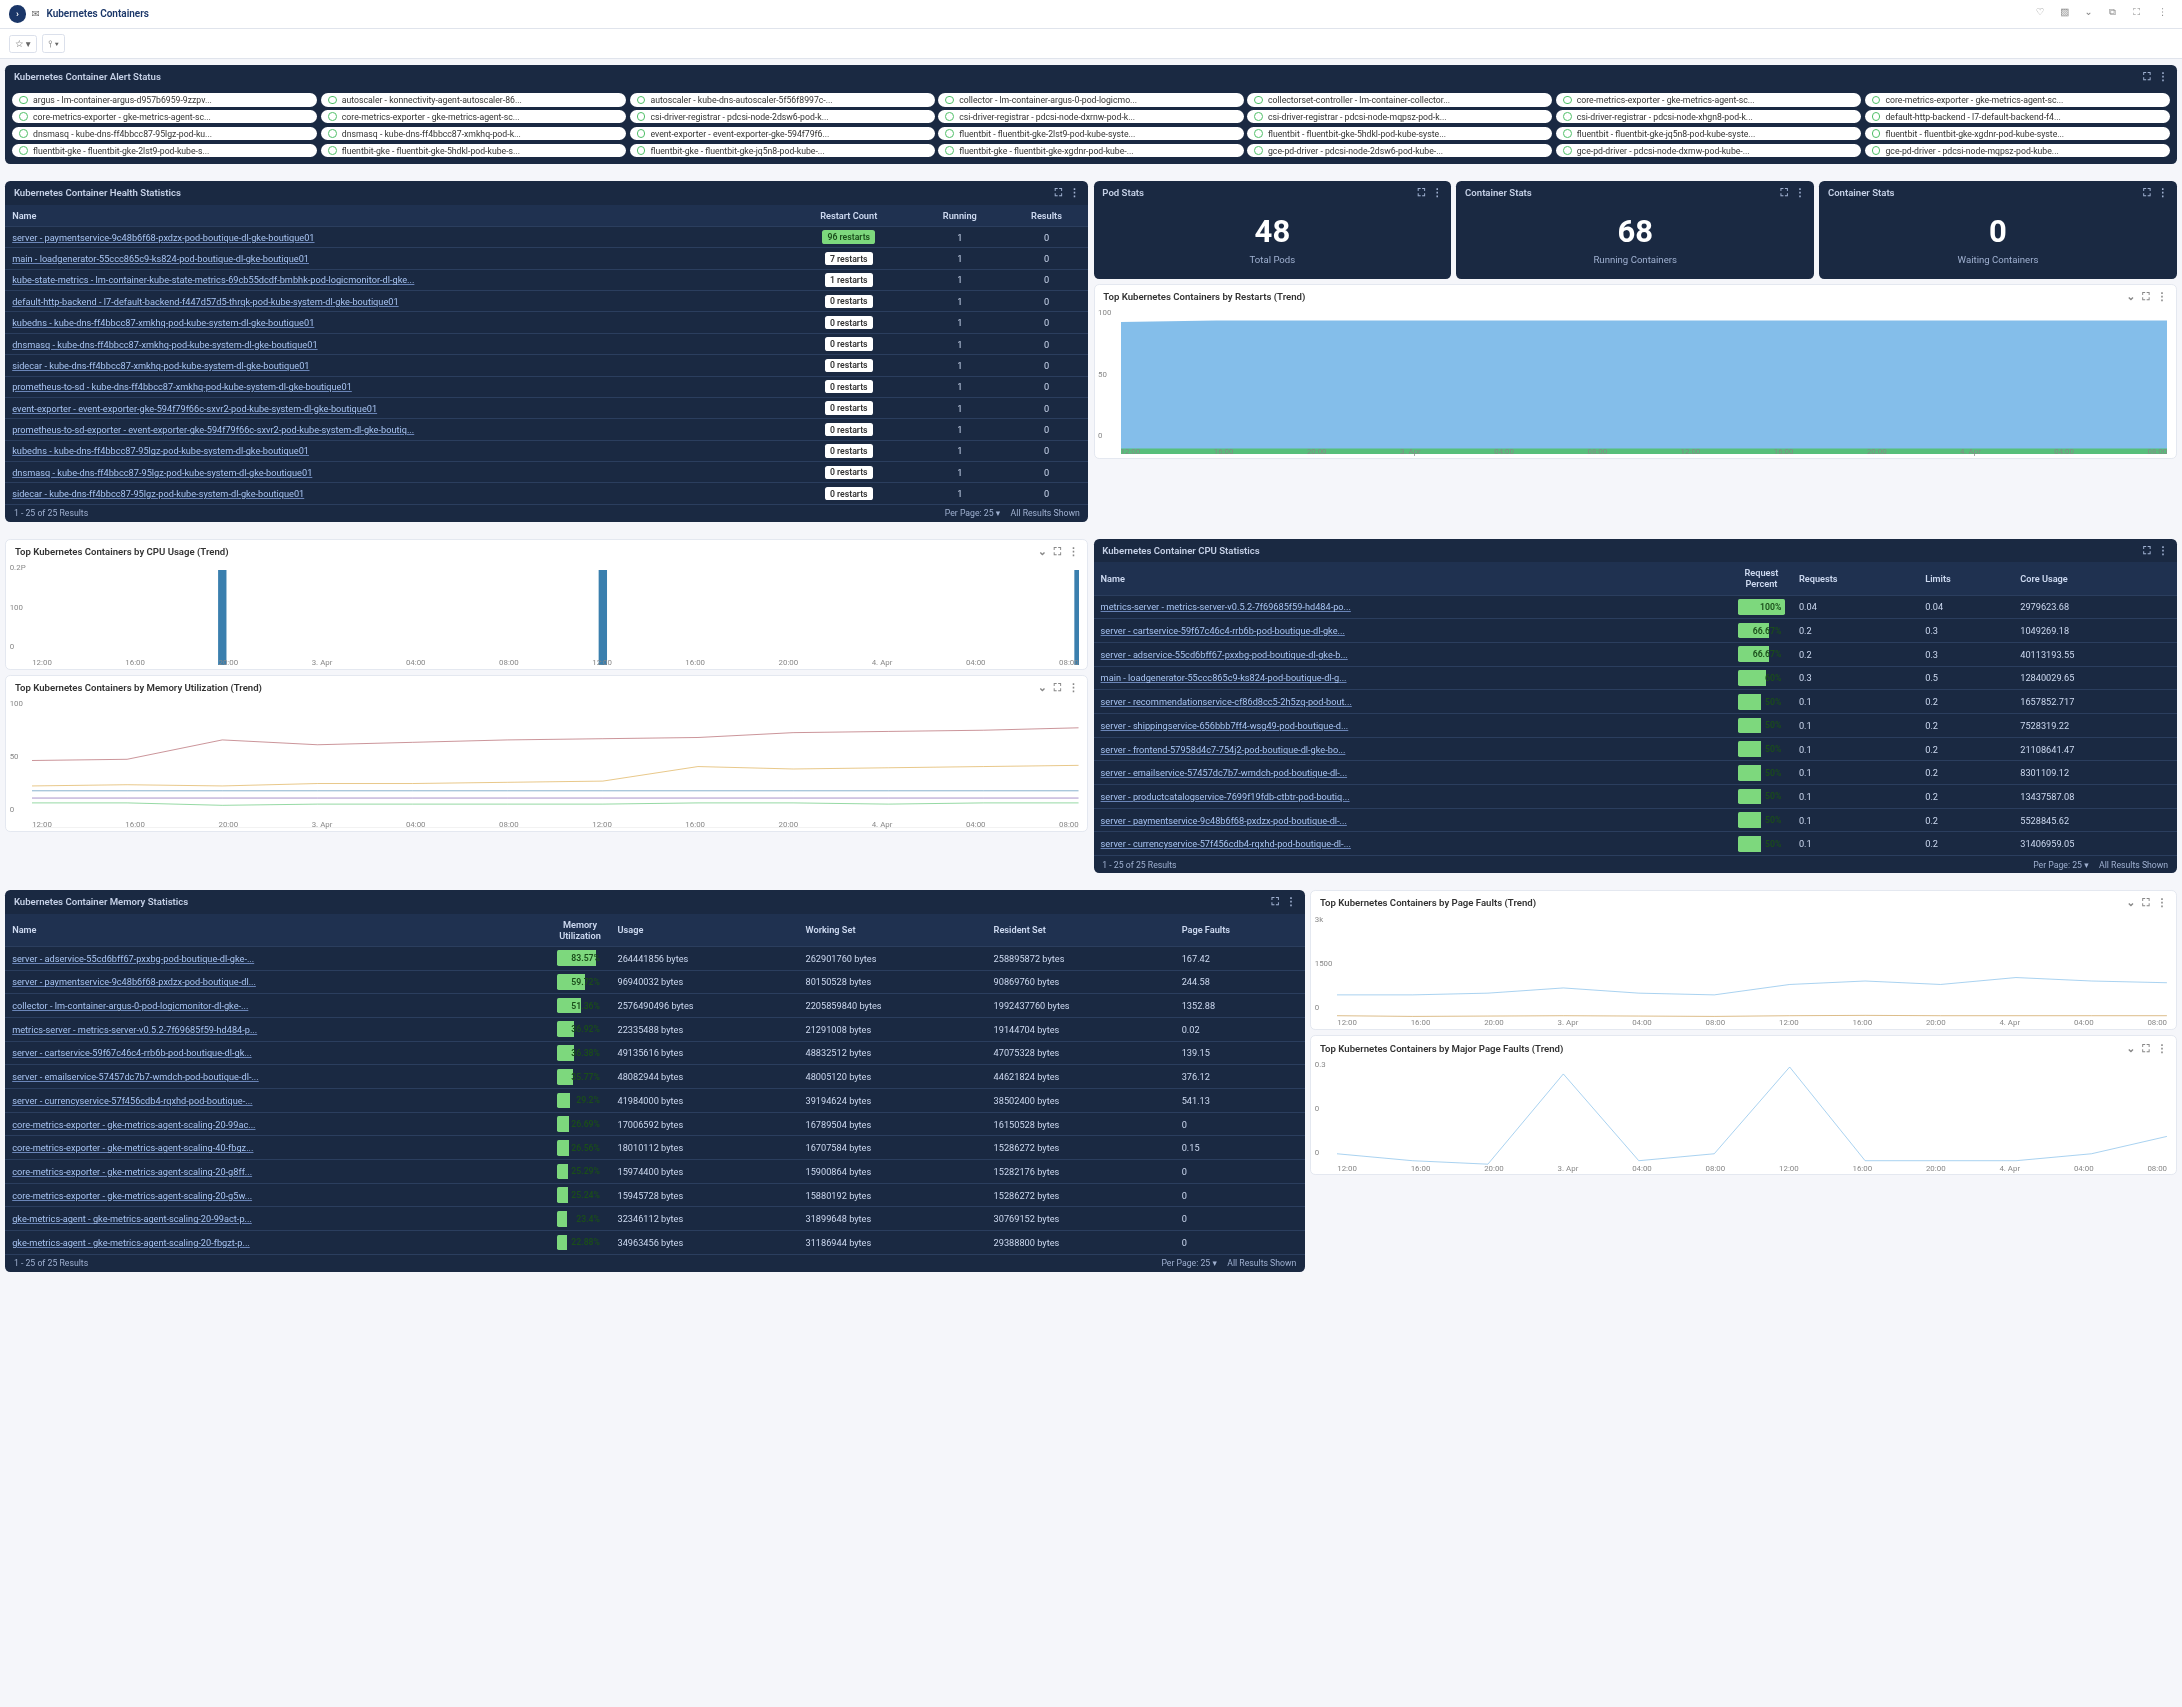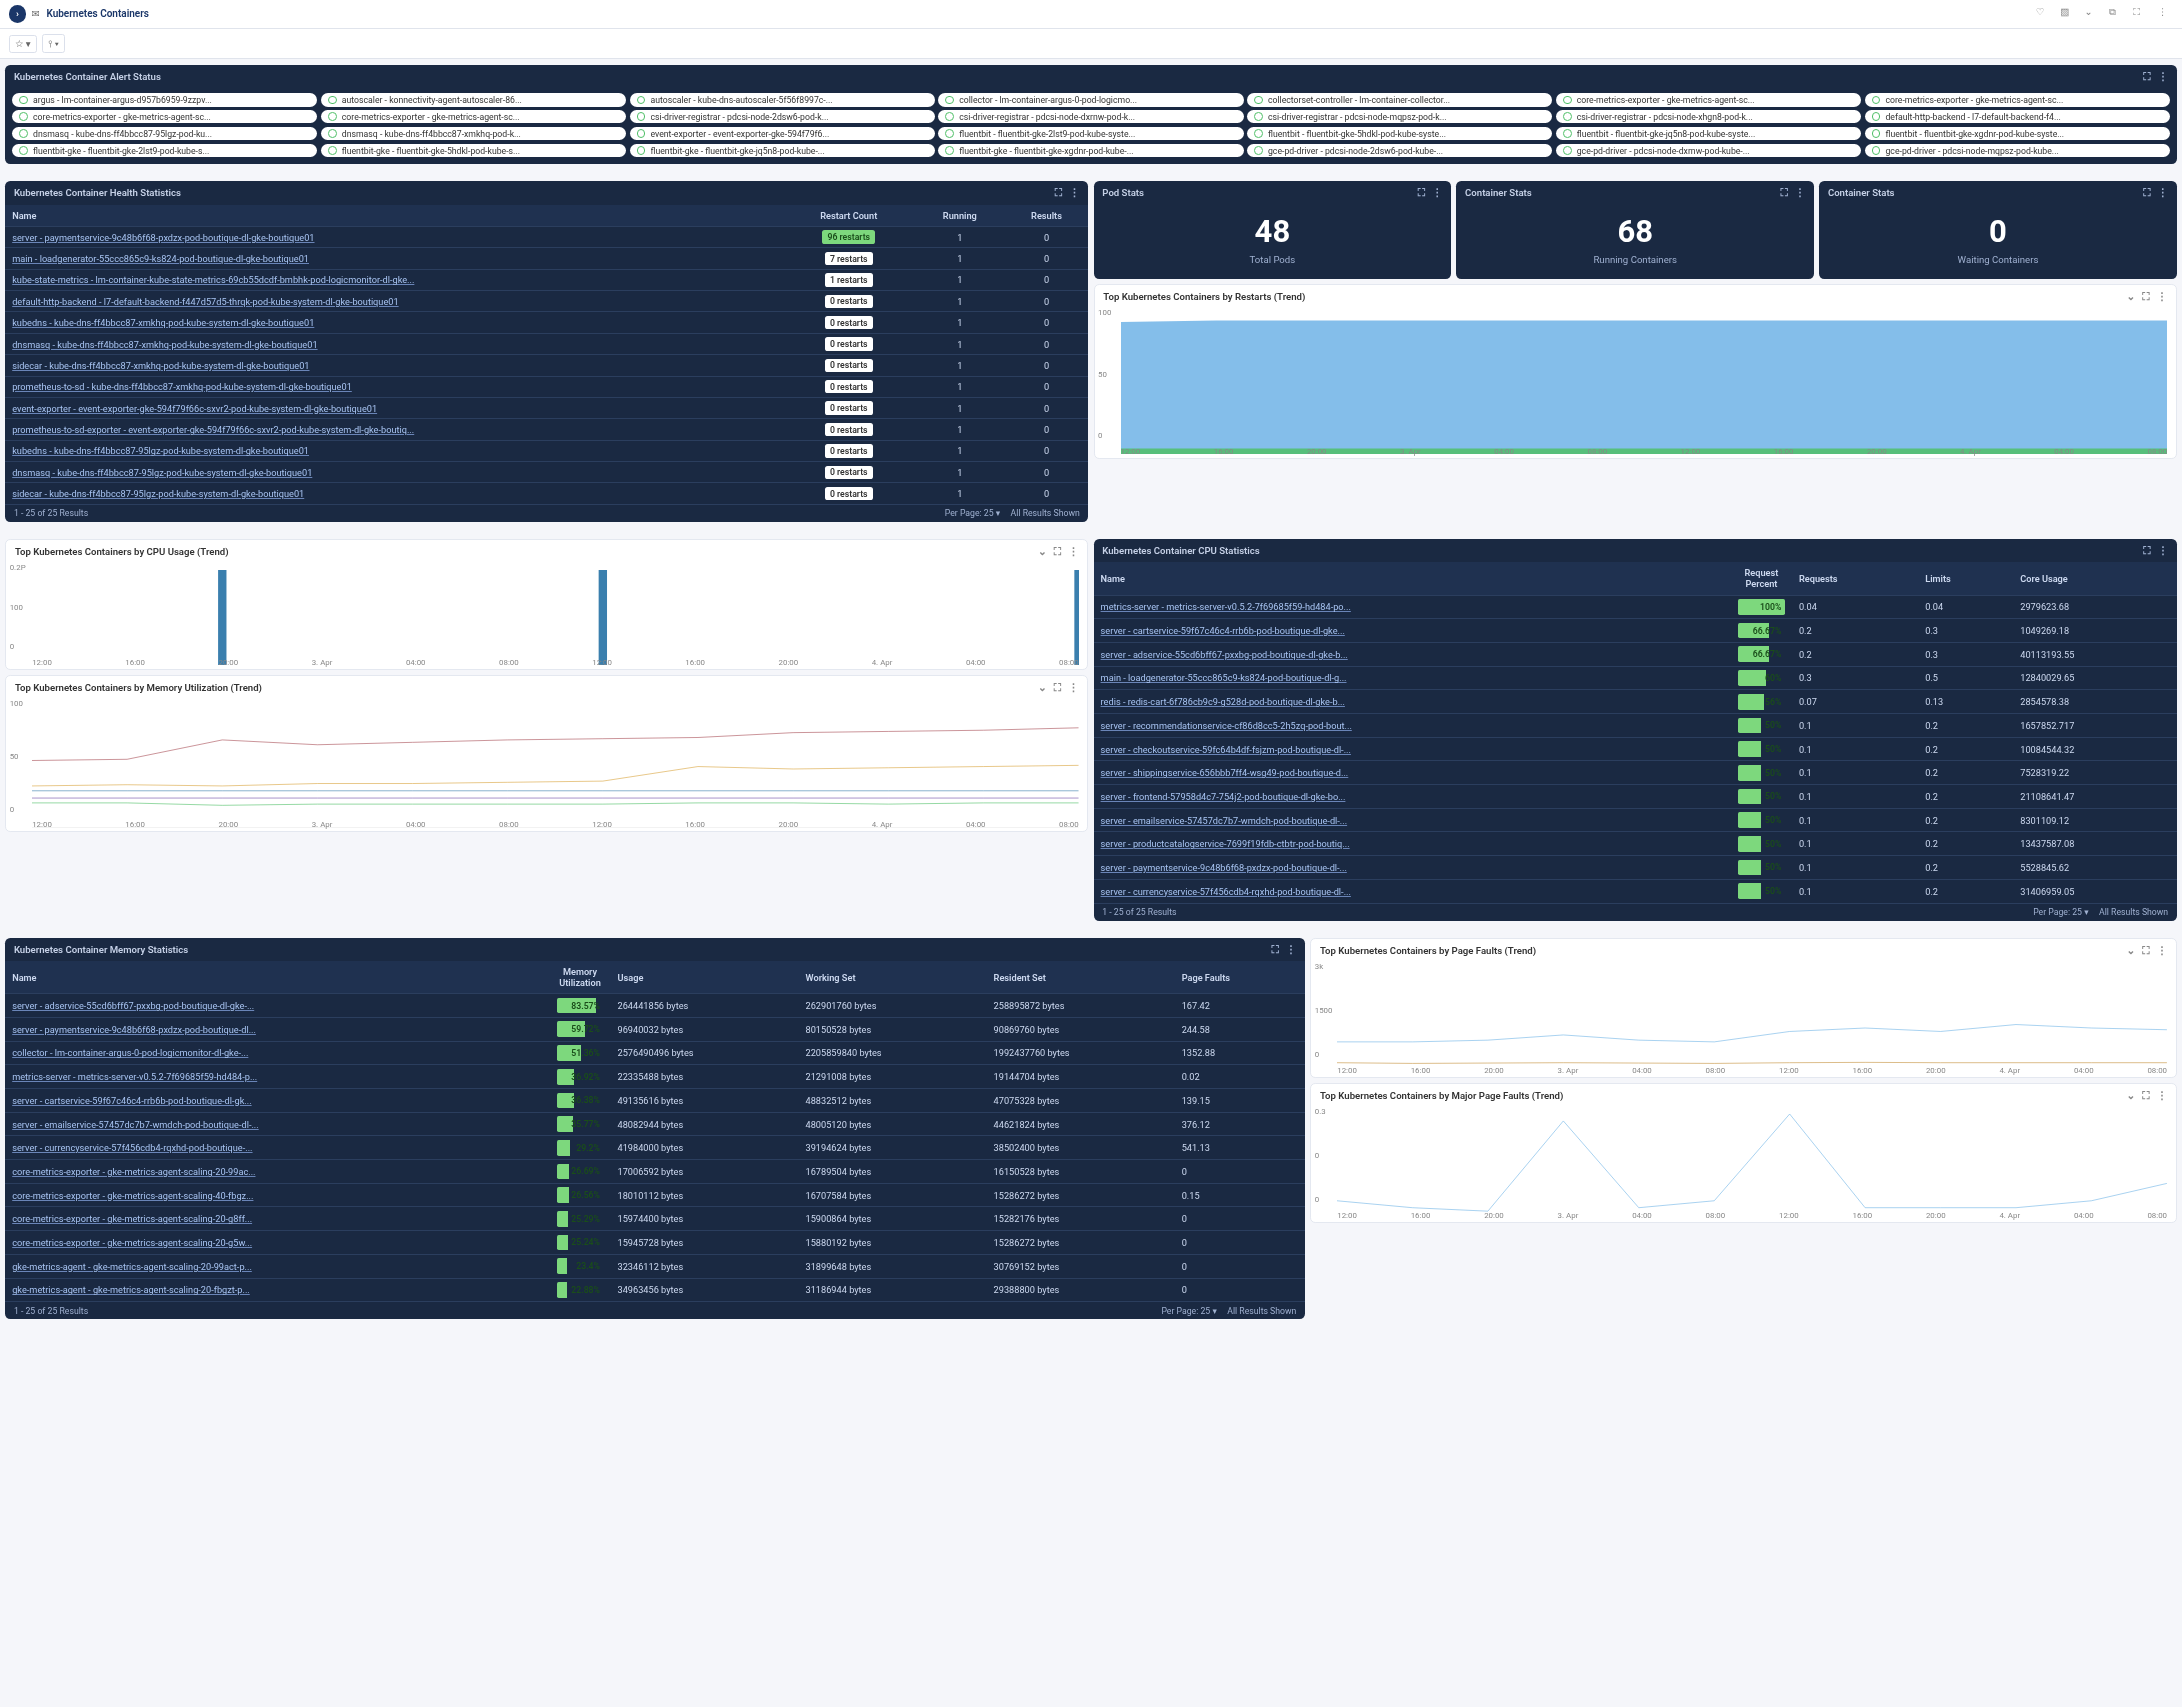--- a/index.html
+++ b/index.html
@@ -507,54 +507,30 @@
                   <div class="pct-bar">
                     <div class="fill" style="width:60%"></div>
                     <div class="lbl">60%</div>
                   </div>
                 </td>
                 <td>0.3</td>
                 <td>0.5</td>
                 <td>12840029.65</td>
               </tr>
               <tr>
-                <td><span class="link">redis - redis-cart-6f786cb9c9-g528d-pod-boutique-dl-gke-b...</span></td>
-                <td style="width:61px;">
-                  <div class="pct-bar">
-                    <div class="fill" style="width:56%"></div>
-                    <div class="lbl">56%</div>
-                  </div>
-                </td>
-                <td>0.07</td>
-                <td>0.13</td>
-                <td>2854578.38</td>
-              </tr>
-              <tr>
                 <td><span class="link">server - recommendationservice-cf86d8cc5-2h5zq-pod-bout...</span></td>
                 <td style="width:61px;">
                   <div class="pct-bar">
                     <div class="fill" style="width:50%"></div>
                     <div class="lbl">50%</div>
                   </div>
                 </td>
                 <td>0.1</td>
                 <td>0.2</td>
                 <td>1657852.717</td>
-              </tr>
-              <tr>
-                <td><span class="link">server - checkoutservice-59fc64b4df-fsjzm-pod-boutique-dl-...</span></td>
-                <td style="width:61px;">
-                  <div class="pct-bar">
-                    <div class="fill" style="width:50%"></div>
-                    <div class="lbl">50%</div>
-                  </div>
-                </td>
-                <td>0.1</td>
-                <td>0.2</td>
-                <td>10084544.32</td>
               </tr>
               <tr>
                 <td><span class="link">server - shippingservice-656bbb7ff4-wsg49-pod-boutique-d...</span></td>
                 <td style="width:61px;">
                   <div class="pct-bar">
                     <div class="fill" style="width:50%"></div>
                     <div class="lbl">50%</div>
                   </div>
                 </td>
                 <td>0.1</td>

